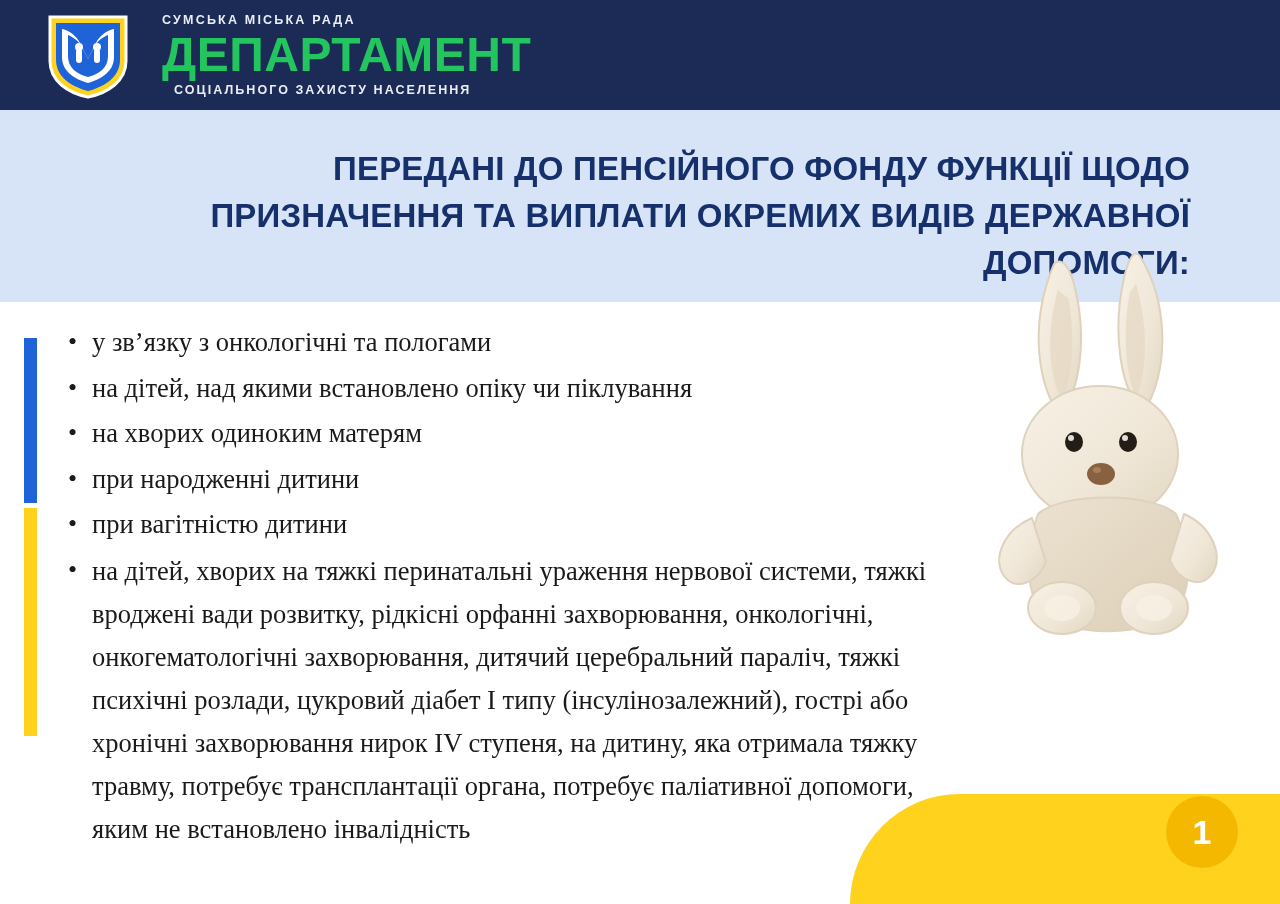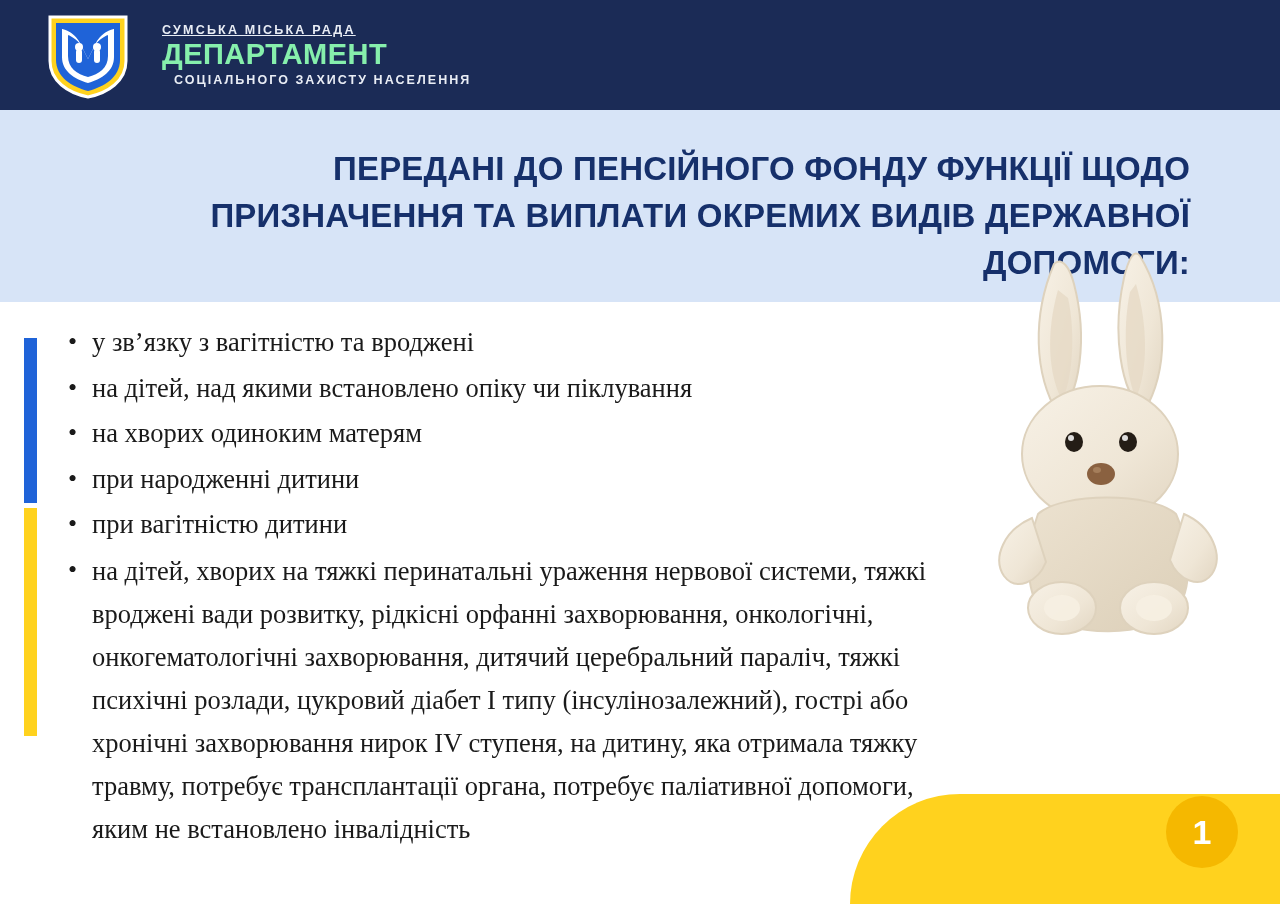--- a/index.html
+++ b/index.html
@@ -48,27 +48,26 @@
     margin-left: 22px;
     color: #ffffff;
     line-height: 1;
   }
   .header-small-top {
     font-size: 12.5px;
     letter-spacing: 2.2px;
     font-weight: bold;
     color: #e9edf5;
     margin-bottom: 4px;
-    text-decoration: underline;
   }
   .header-main {
-    font-size: 29px;
+    font-size: 48px;
     font-weight: bold;
     letter-spacing: 0.5px;
-    color: #86efac;
+    color: #22c55e;
   }
   .header-small-bottom {
     font-size: 12.5px;
     letter-spacing: 2.05px;
     font-weight: bold;
     color: #e9edf5;
     margin-top: 5px;
     margin-left: 12px;
   }
 
@@ -245,21 +244,21 @@
 
     <ellipse cx="100" cy="362" rx="34" ry="26" fill="url(#fur)" stroke="#ded2bd" stroke-width="2"></ellipse>
     <ellipse cx="192" cy="362" rx="34" ry="26" fill="url(#fur)" stroke="#ded2bd" stroke-width="2"></ellipse>
     <ellipse cx="100" cy="362" rx="18" ry="13" fill="#f6efe2" opacity="0.9"></ellipse>
     <ellipse cx="192" cy="362" rx="18" ry="13" fill="#f6efe2" opacity="0.9"></ellipse>
   </svg>
 
   <div class="list">
     <div class="list-item">
       <span class="bullet">•</span>
-      <span class="list-text">у зв’язку з вагітністю та вроджені</span>
+      <span class="list-text">у зв’язку з онкологічні та пологами</span>
     </div>
     <div class="list-item">
       <span class="bullet">•</span>
       <span class="list-text">на дітей, над якими встановлено опіку чи піклування</span>
     </div>
     <div class="list-item">
       <span class="bullet">•</span>
       <span class="list-text">на хворих одиноким матерям</span>
     </div>
     <div class="list-item">

